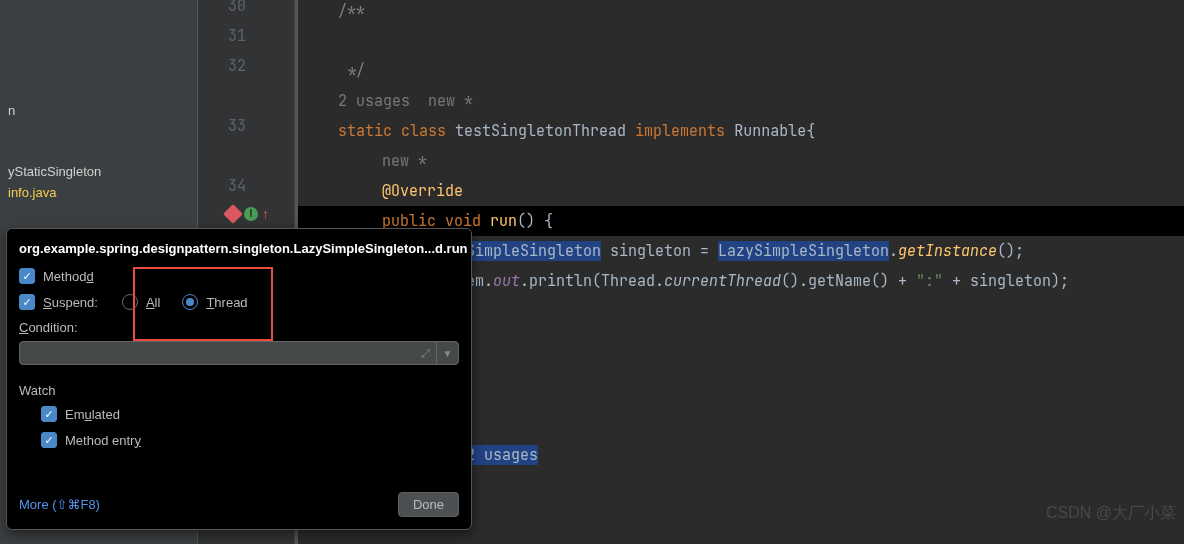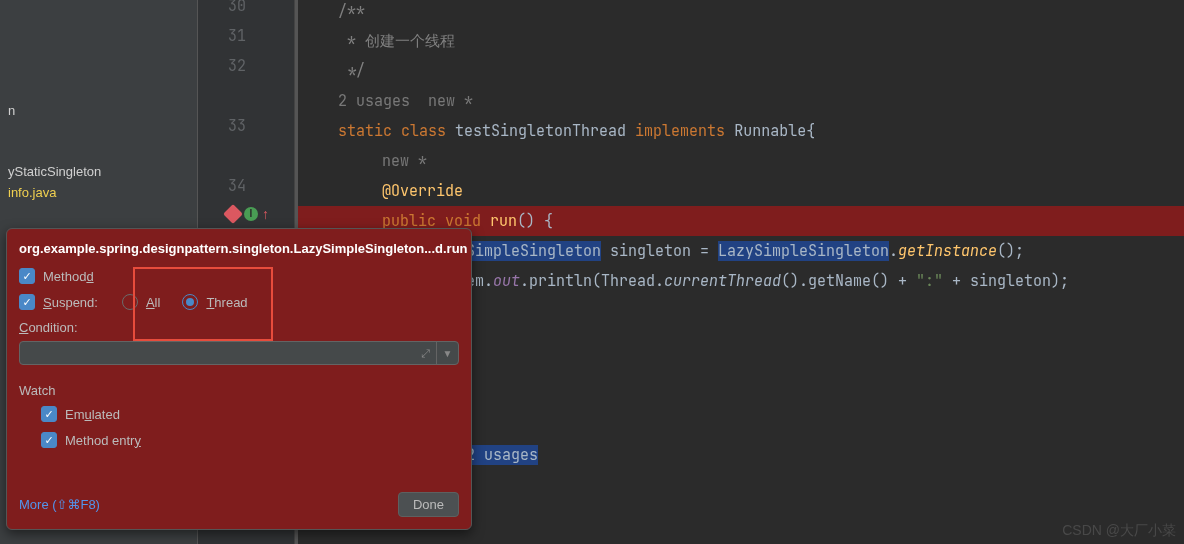--- a/index.html
+++ b/index.html
@@ -88,42 +88,42 @@
       font-size: 15px;
       line-height: 30px;
       border-left: 3px solid #555;
     }
     .code-line {
       position: absolute;
       left: 0;
       white-space: pre;
       padding-left: 40px;
     }
-    .code-line.highlighted { background: #7f1d1d; width: 100%; }
+    .code-line.highlighted { background: #000000; width: 100%; }
     .comment { color: #808080; }
     .keyword { color: #cc7832; }
     .type { color: #ffc66d; }
     .method { color: #ffc66d; }
     .string { color: #6a8759; }
     .field-static { color: #9876aa; font-style: italic; }
     .method-italic { color: #ffc66d; font-style: italic; }
     .thread-italic { font-style: italic; }
     .live-highlight { background: #214283; }
     .plain { color: #a9b7c6; }
     .usages { color: #787878; }
     .newstar { color: #787878; }
     
     
     .popup {
       position: absolute;
       left: 6px;
       top: 228px;
       width: 466px;
       height: 302px;
-      background: #7f1d1d;
+      background: #000000;
       border: 1px solid #555;
       border-radius: 6px;
       box-shadow: 0 4px 12px rgba(0,0,0,0.5);
       padding: 12px;
       color: #bbbbbb;
     }
     .popup-title {
       font-weight: bold;
       color: #fff;
       margin-bottom: 12px;
@@ -223,23 +223,23 @@
       bottom: 12px;
       left: 12px;
       right: 12px;
       display: flex;
       justify-content: space-between;
       align-items: center;
     }
     .watermark {
       position: absolute;
       right: 8px;
-      bottom: 4px;
+      bottom: 20px;
       color: #666;
-      font-size: 14px;
+      font-size: 16px;
       opacity: 0.5;
     }
   </style>
 </head>
 <body>
 
 <div class="sidebar">
   <div class="sidebar-items">
     <div class="sidebar-item">n</div>
     <div style="height:40px"></div>
@@ -256,21 +256,20 @@
   <div class="line-num" style="top:176px">34</div>
   <div class="gutter-icon" style="top:206px;display:flex;gap:4px;align-items:center">
     <div class="breakpoint"></div>
     <div class="green-badge">I</div>
     <span class="up-arrow">↑</span>
   </div>
 </div>
 
 <div class="editor">
   <div class="code-line" style="top:-4px"><span class="comment"><span>/**</span></span></div>
-  <div class="code-line" style="top:26px"><span class="comment"><span> * </span><span>创建一个线程</span></span></div>
   <div class="code-line" style="top:56px"><span class="comment"><span> */</span></span></div>
   <div class="code-line" style="top:86px"><span class="usages">2 usages</span>  <span class="newstar">new *</span></div>
   <div class="code-line" style="top:116px"><span class="keyword">static</span> <span class="keyword">class</span> <span class="plain">testSingletonThread</span> <span class="keyword">implements</span> <span class="plain">Runnable</span><span class="plain">{</span></div>
   <div class="code-line" style="top:146px;padding-left:84px"><span class="newstar">new *</span></div>
   <div class="code-line" style="top:176px;padding-left:84px"><span class="type">@Override</span></div>
   <div class="code-line highlighted" style="top:206px;padding-left:84px"><span class="keyword">public</span> <span class="keyword">void</span> <span class="method">run</span><span class="plain">() {</span></div>
   <div class="code-line" style="top:236px;padding-left:168px"><span class="plain live-highlight">SimpleSingleton</span><span class="plain"> singleton = </span><span class="plain live-highlight">LazySimpleSingleton</span><span class="plain">.</span><span class="method-italic">getInstance</span><span class="plain">();</span></div>
   <div class="code-line" style="top:266px;padding-left:168px"><span class="plain">em.</span><span class="field-static">out</span><span class="plain">.println(Thread.</span><span class="thread-italic plain">currentThread</span><span class="plain">().getName() + </span><span class="string">":"</span><span class="plain"> + singleton);</span></div>
   <div class="code-line" style="top:440px;padding-left:168px"><span class="plain live-highlight">2 usages</span></div>
 </div>

